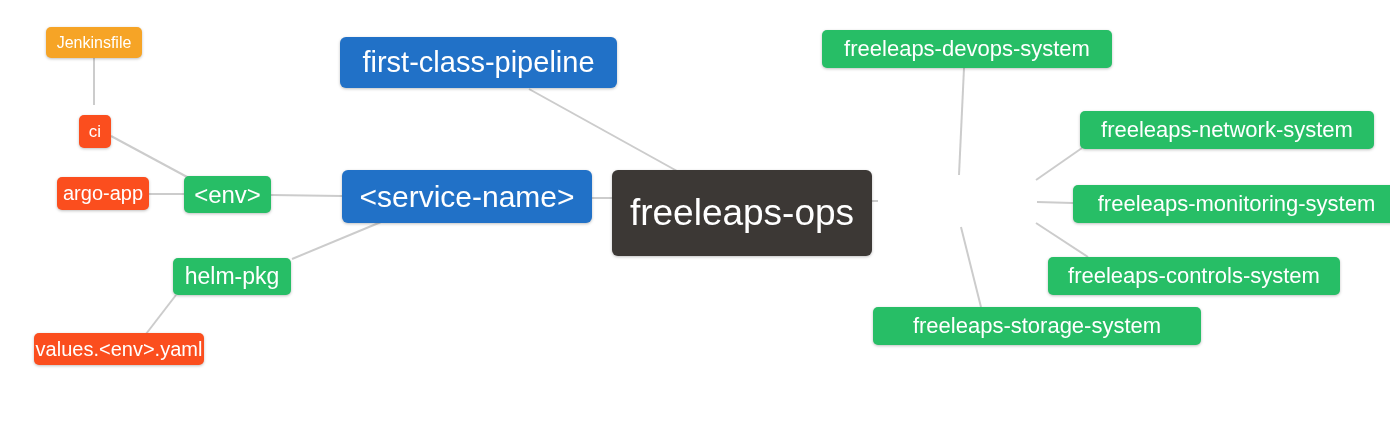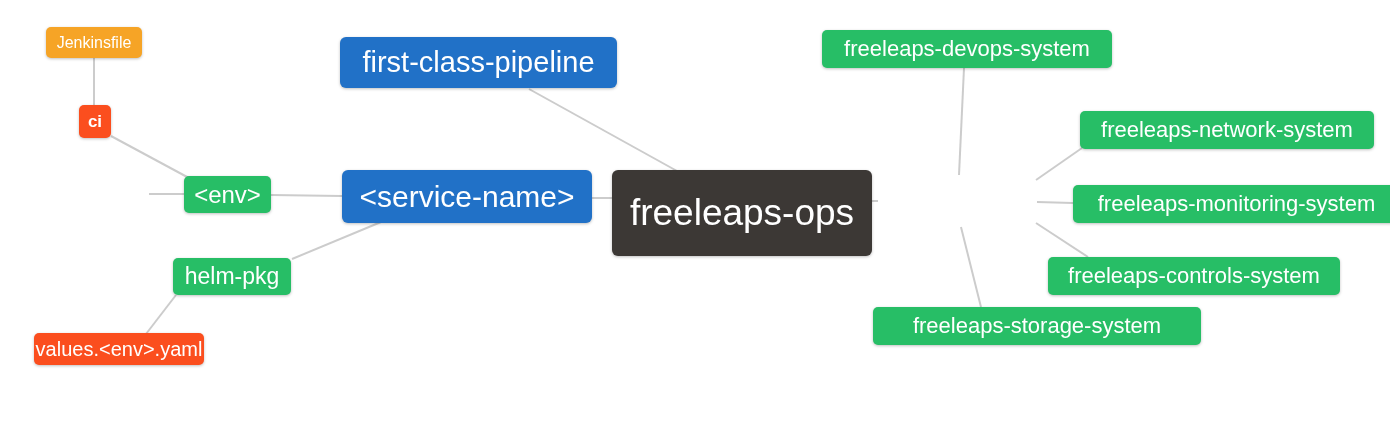--- a/index.html
+++ b/index.html
@@ -21,21 +21,21 @@
     box-shadow:0 1px 3px rgba(0,0,0,0.25);
     cursor:default;
   }
   .dark {background:#3C3835;border-radius:6px;}
   .blue {background:#2171C7;border-radius:6px;}
   .green{background:#27BE66;}
   .red  {background:#FB4E1E;}
   .amber{background:#F6A426;}
 
   #n-jenkinsfile{left:20px;  top:27px;  width:96px; height:31px;font-size:16px;}
-  #n-ci        {left:53px;  top:105px; width:32px; height:33px;font-size:17px;font-weight:bold;}
+  #n-ci        {left:53px;  top:115px; width:32px; height:33px;font-size:17px;}
   #n-argo      {left:31px;  top:177px; width:92px; height:33px;font-size:20px;}
   #n-env       {left:158px; top:176px; width:87px; height:37px;font-size:24px;}
   #n-helm      {left:147px; top:258px; width:118px;height:37px;font-size:23px;}
   #n-values    {left:8px;   top:333px; width:170px;height:32px;font-size:20px;}
   #n-fcp       {left:314px; top:37px;  width:277px;height:51px;font-size:29px;}
   #n-svc       {left:316px; top:170px; width:250px;height:53px;font-size:30px;}
   #n-ops       {left:586px; top:170px; width:260px;height:86px;font-size:37px;}
   #n-manifests {left:852px; top:175px; width:159px;height:51px;font-size:29px;}
   #n-devops    {left:796px; top:30px;  width:290px;height:38px;font-size:22px;}
   #n-network   {left:1054px;top:111px; width:294px;height:38px;font-size:22px;}
@@ -60,20 +60,21 @@
     <line x1="846" y1="201" x2="852" y2="201"></line>
     <line x1="938" y1="68" x2="933" y2="175"></line>
     <line x1="1010" y1="180" x2="1056" y2="148"></line>
     <line x1="1011" y1="202" x2="1047" y2="203"></line>
     <line x1="1010" y1="223" x2="1062" y2="257"></line>
     <line x1="935" y1="227" x2="955" y2="307"></line>
   </svg>
 
   <div class="node amber" id="n-jenkinsfile">Jenkinsfile</div>
   <div class="node red" id="n-ci">ci</div>
+  <div class="node red" id="n-argo">argo-app</div>
   <div class="node green" id="n-env">&lt;env&gt;</div>
   <div class="node green" id="n-helm">helm-pkg</div>
   <div class="node red" id="n-values">values.&lt;env&gt;.yaml</div>
   <div class="node blue" id="n-fcp">first-class-pipeline</div>
   <div class="node blue" id="n-svc">&lt;service-name&gt;</div>
   <div class="node dark" id="n-ops">freeleaps-ops</div>
   <div class="node green" id="n-network">freeleaps-network-system</div>
   <div class="node green" id="n-devops">freeleaps-devops-system</div>
   <div class="node green" id="n-monitoring">freeleaps-monitoring-system</div>
   <div class="node green" id="n-controls">freeleaps-controls-system</div>

